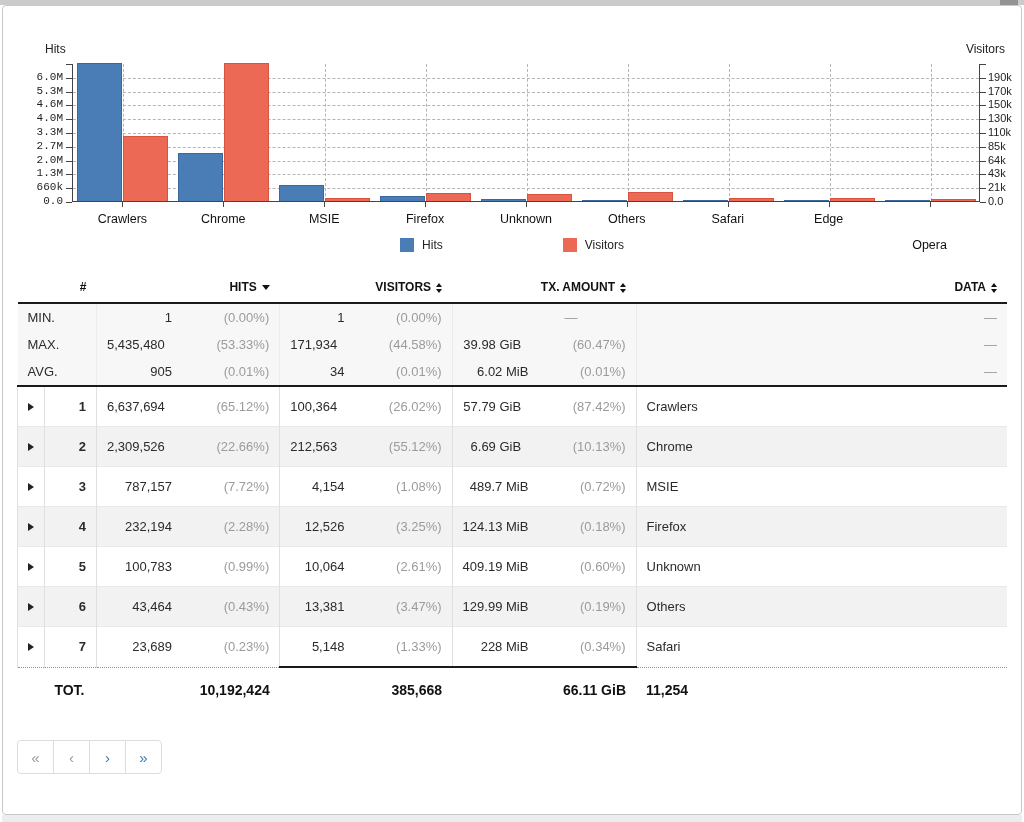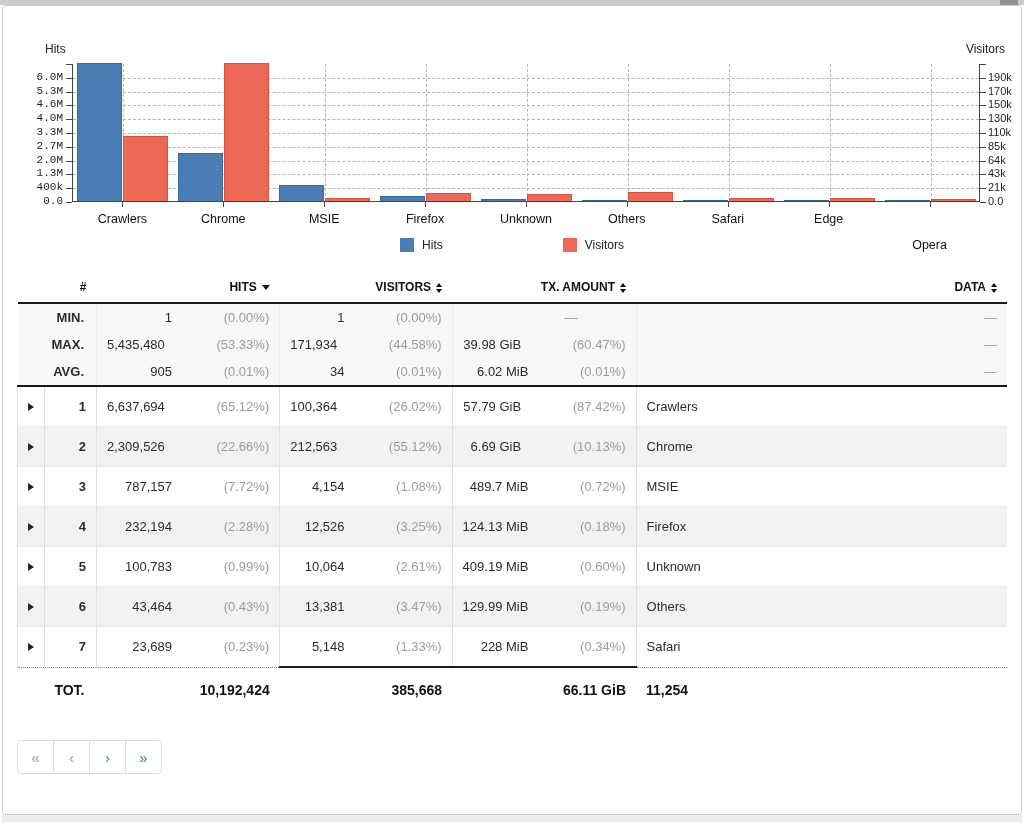--- a/index.html
+++ b/index.html
@@ -66,21 +66,21 @@
   .stats th {
     font-size:12px; font-weight:bold; color:#111; padding:8px 10px;
     border-bottom:2px solid #1a1a1a; white-space:nowrap;
   }
   .stats th.h-idx { text-align:right; }
   .stats th.h-num { text-align:right; }
   .stats th.h-data { text-align:right; }
   .stats td { padding:6px 10px; white-space:nowrap; }
   .stats tbody.summary tr { background:#f7f7f7; }
   .stats tbody.summary tr:last-child td { border-bottom:2px solid #1a1a1a; }
-  .stats tbody.summary td.c-label { font-weight:bold; text-align:right; padding-right:12px; }
+  .stats tbody.summary td.c-label { font-weight:normal; padding-right:12px; }
   .stats td.c-num { text-align:right; }
   .stats td.c-data { text-align:left; }
   .stats td.sum-data { text-align:right; }
   .stats .pct { color:#9b9b9b;margin-left:48px; }
   .stats .dash { color:#9b9b9b; }
   .stats tbody.rows td { padding:12px 10px; border-top:1px solid #e9e9e9; }
   .stats tbody.rows tr:nth-child(even) { background:#f2f2f2; }
   .stats tbody.rows td + td { border-left:1px solid #e0e0e0; }
   .stats tbody.rows td:first-child { border-left:1px solid #e0e0e0; }
   .stats tbody.summary td + td { border-left:1px solid #ececec; }
@@ -190,21 +190,21 @@
       <div class="ytick-label yl" style="top: 70.2px;">4.0M</div>
       <div class="tickmark" style="top: 77.2px; left: 49px;"></div>
       <div class="ytick-label yl" style="top: 84px;">3.3M</div>
       <div class="tickmark" style="top: 91px; left: 49px;"></div>
       <div class="ytick-label yl" style="top: 97.8px;">2.7M</div>
       <div class="tickmark" style="top: 104.8px; left: 49px;"></div>
       <div class="ytick-label yl" style="top: 111.6px;">2.0M</div>
       <div class="tickmark" style="top: 118.6px; left: 49px;"></div>
       <div class="ytick-label yl" style="top: 125.4px;">1.3M</div>
       <div class="tickmark" style="top: 132.4px; left: 49px;"></div>
-      <div class="ytick-label yl" style="top: 139.2px;">400k</div>
+      <div class="ytick-label yl" style="top: 139.2px;">660k</div>
       <div class="tickmark" style="top: 146.2px; left: 49px;"></div>
       <div class="ytick-label yl" style="top: 153px;">0.0</div>
       <div class="tickmark" style="top: 160px; left: 49px;"></div>
       <div class="ytick-label yr" style="top: 28.8px;">190k</div>
       <div class="tickmark" style="top: 35.8px; left: 963px;"></div>
       <div class="ytick-label yr" style="top: 42.6px;">170k</div>
       <div class="tickmark" style="top: 49.6px; left: 963px;"></div>
       <div class="ytick-label yr" style="top: 56.4px;">150k</div>
       <div class="tickmark" style="top: 63.4px; left: 963px;"></div>
       <div class="ytick-label yr" style="top: 70.2px;">130k</div>

